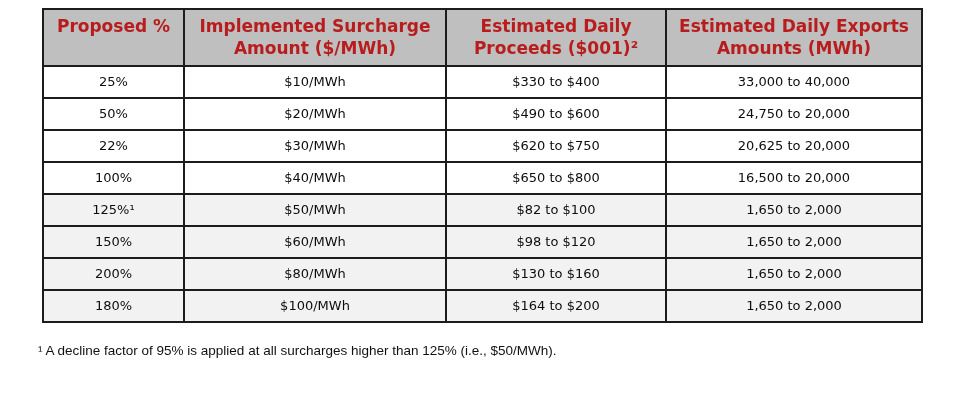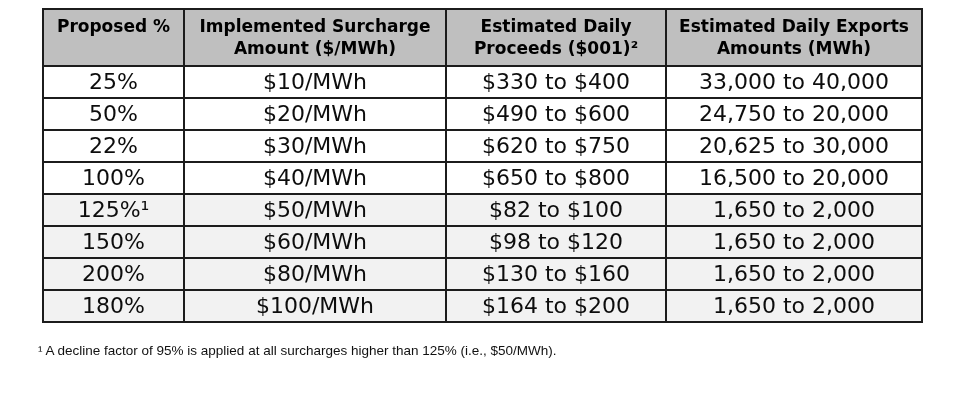--- a/index.html
+++ b/index.html
@@ -34,24 +34,24 @@
     overflow: hidden;
   }
   .surcharge-table th {
     background: var(--header-bg, #bfbfbf);
     font-size: 17px;
     font-weight: bold;
     vertical-align: top;
     padding: 5px 6px 0 6px;
     height: 50px;
     line-height: 1.3;
-    color: #000000;
+    color: #b91c1c;
   }
   .surcharge-table td {
-    font-size: 22px;
+    font-size: 13px;
     font-weight: normal;
     vertical-align: middle;
     height: 30px;
     padding: 0 4px;
     background: #ffffff;
     line-height: 1.1;
   }
   .surcharge-table tr.shaded td {
     background: var(--shaded-bg, #f2f2f2);
   }
@@ -99,21 +99,21 @@
       <tr>
         <td>50%</td>
         <td>$20/MWh</td>
         <td>$490 to $600</td>
         <td>24,750 to 20,000</td>
       </tr>
       <tr>
         <td>22%</td>
         <td>$30/MWh</td>
         <td>$620 to $750</td>
-        <td>20,625 to 30,000</td>
+        <td>20,625 to 20,000</td>
       </tr>
       <tr>
         <td>100%</td>
         <td>$40/MWh</td>
         <td>$650 to $800</td>
         <td>16,500 to 20,000</td>
       </tr>
       <tr class="shaded">
         <td>125%¹</td>
         <td>$50/MWh</td>

